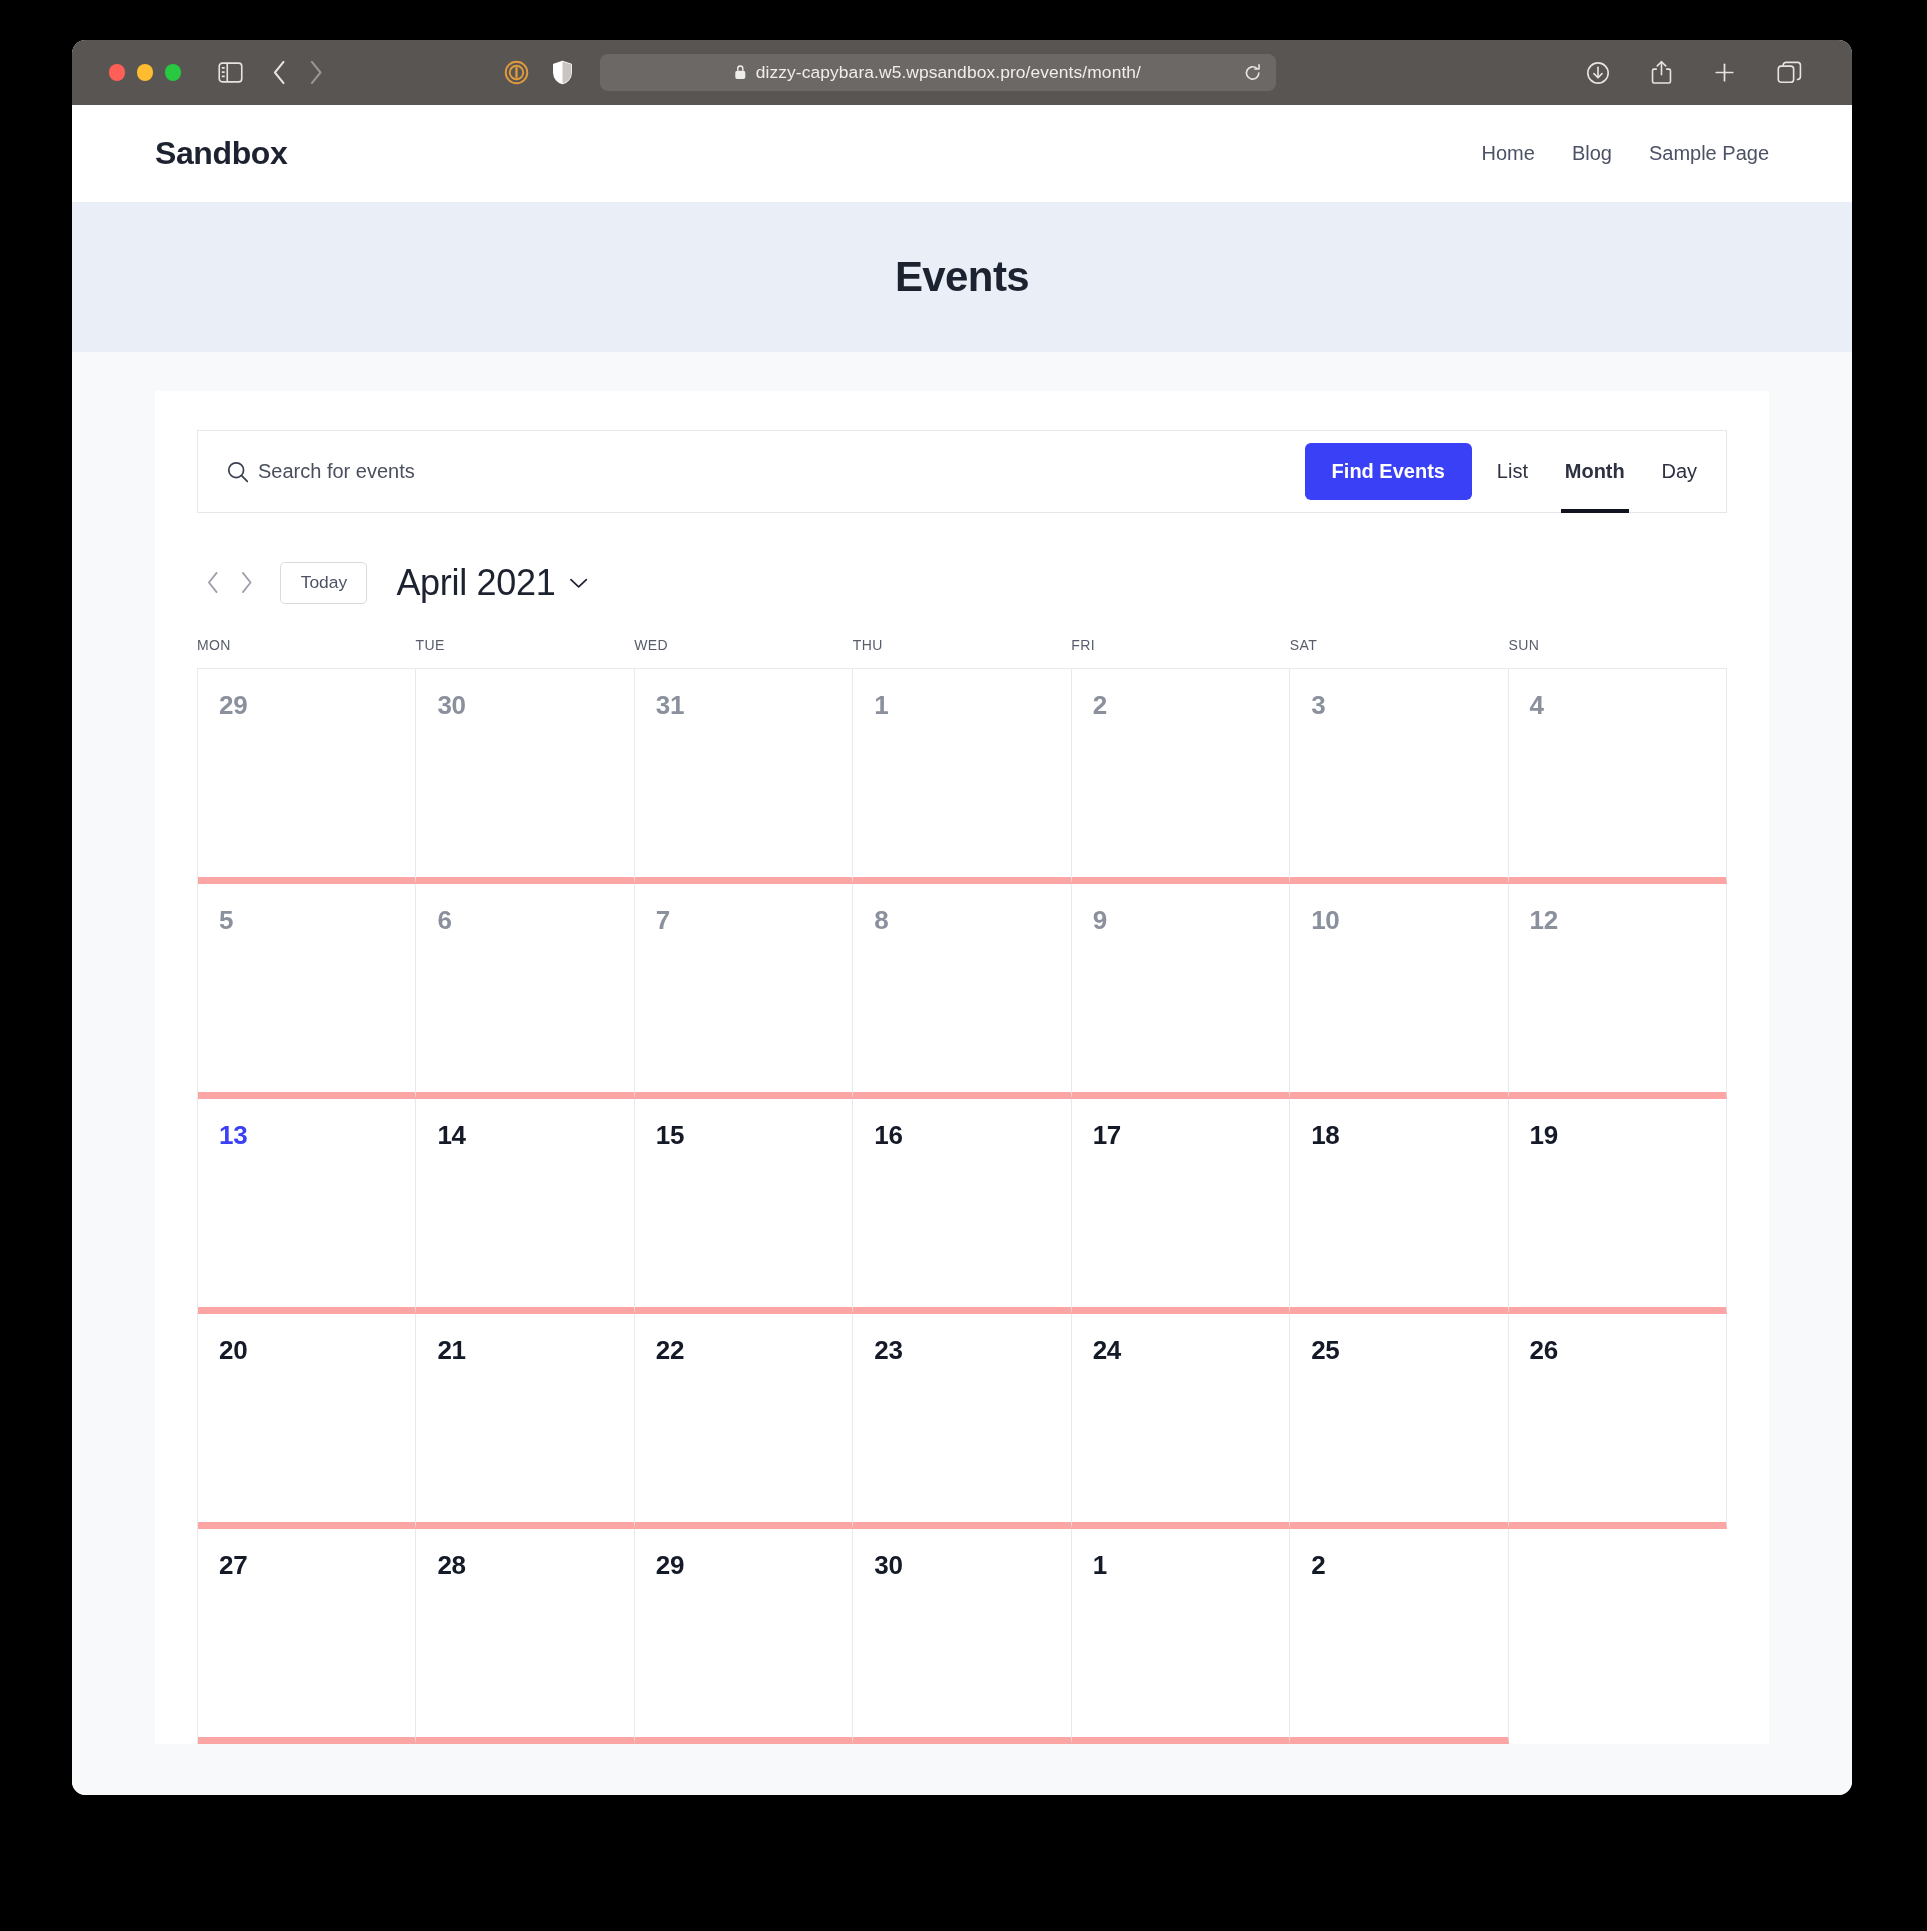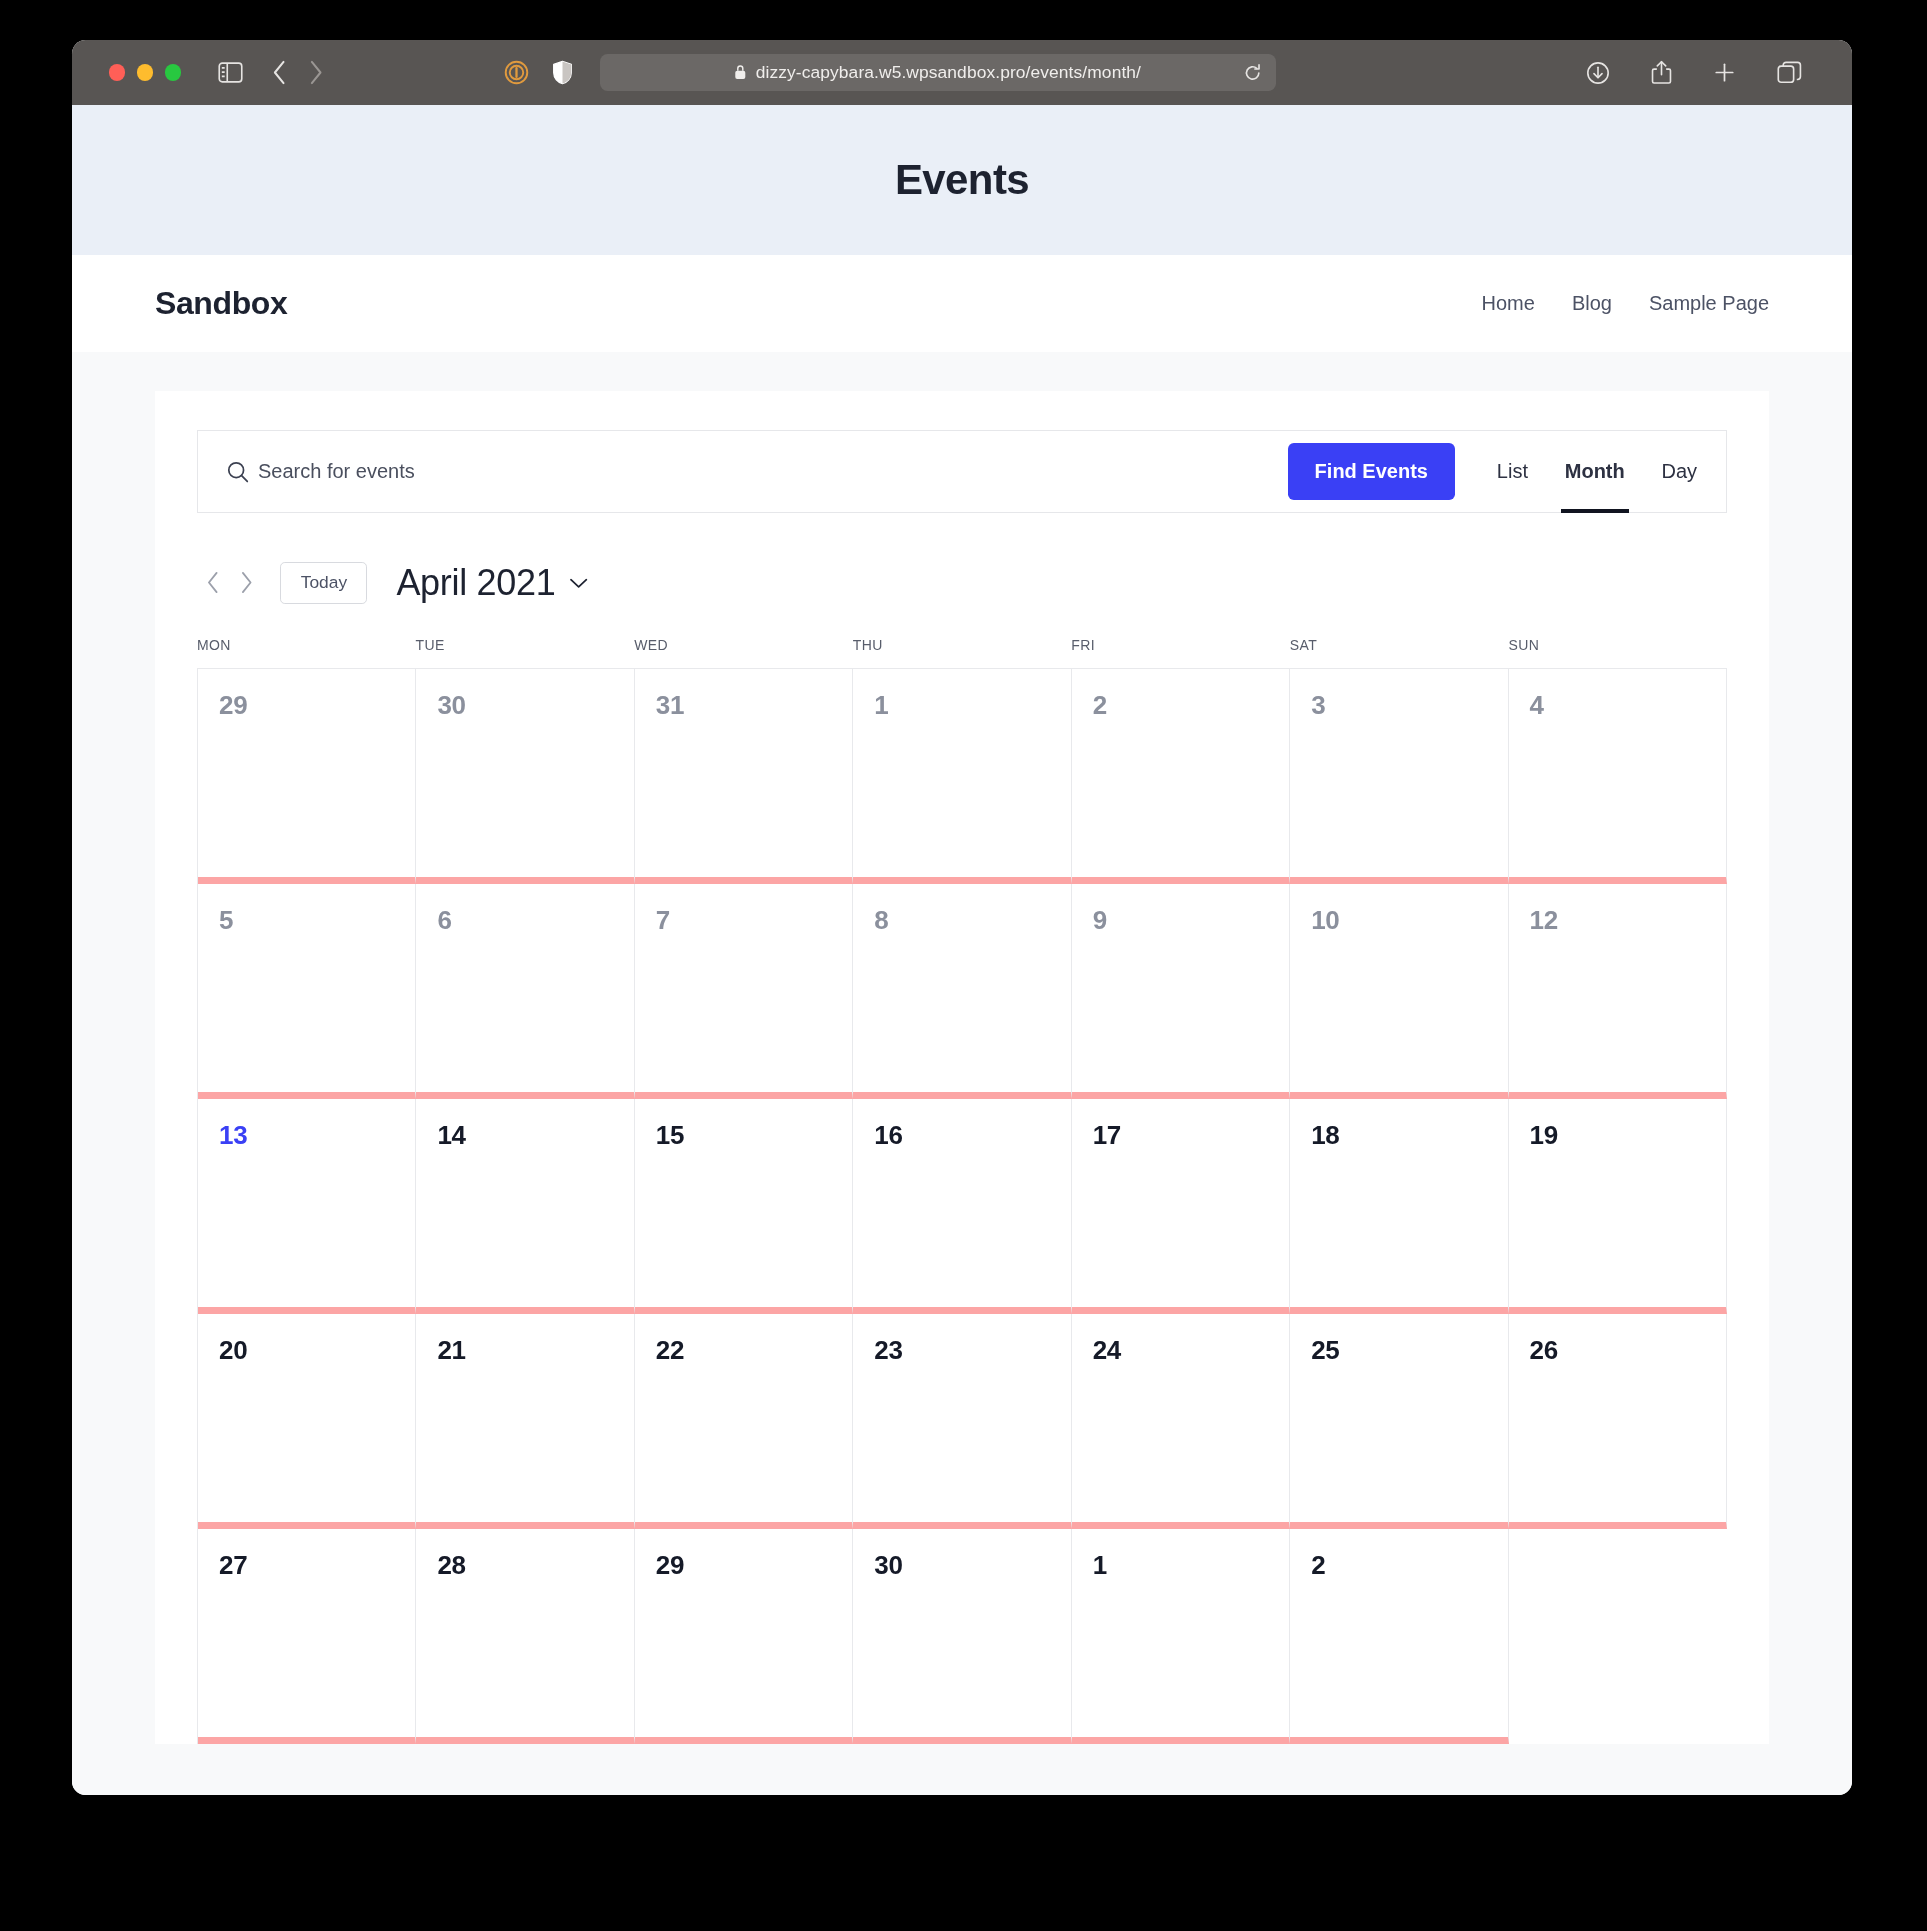--- a/index.html
+++ b/index.html
@@ -183,21 +183,21 @@
     padding: 0 27px;
     margin: 11.6px 0;
     cursor: pointer;
     font-family: "Liberation Sans", sans-serif;
     white-space: nowrap;
   }
 
   #view-tabs {
     display: flex;
     align-items: stretch;
-    padding: 0 25px 0 38px;
+    padding: 0 25px 0 21px;
     gap: 29px;
   }
   .view-tab {
     display: flex;
     align-items: center;
     font-size: 20px;
     color: #2d3142;
     cursor: pointer;
     position: relative;
     padding: 0 3.9px;
@@ -377,31 +377,31 @@
         <svg width="25" height="23" viewBox="0 0 26 24" fill="none" stroke="currentColor" stroke-width="1.7" stroke-linejoin="round">
           <rect x="1.3" y="5.4" width="16" height="16.8" rx="3"></rect>
           <path d="M6.4 5.2 V4.4 a3 3 0 0 1 3 -3 H21.4 a3 3 0 0 1 3 3 V16.3 a3 3 0 0 1 -3 3 H20.6"></path>
         </svg>
       </span>
     </div>
   </div>
 
   <div id="page-viewport">
 
-    <div id="hero-banner">
-      <h1 id="page-title">Events</h1>
-    </div>
-
     <div id="site-header">
       <div id="site-title">Sandbox</div>
       <nav id="site-nav">
         <a class="nav-link" href="#">Home</a>
         <a class="nav-link" href="#">Blog</a>
         <a class="nav-link" href="#">Sample Page</a>
       </nav>
+    </div>
+
+    <div id="hero-banner">
+      <h1 id="page-title">Events</h1>
     </div>
 
     <div id="events-card">
 
       <div id="events-bar">
         <div id="search-area">
           <span style="display:inline-flex;color:#3b4050;">
             <svg width="22" height="22" viewBox="0 0 23 23" fill="none" stroke="currentColor" stroke-width="1.8" stroke-linecap="round">
               <circle cx="9.6" cy="9.6" r="7.7"></circle>
               <line x1="15.3" y1="15.3" x2="21.2" y2="21.4"></line>

